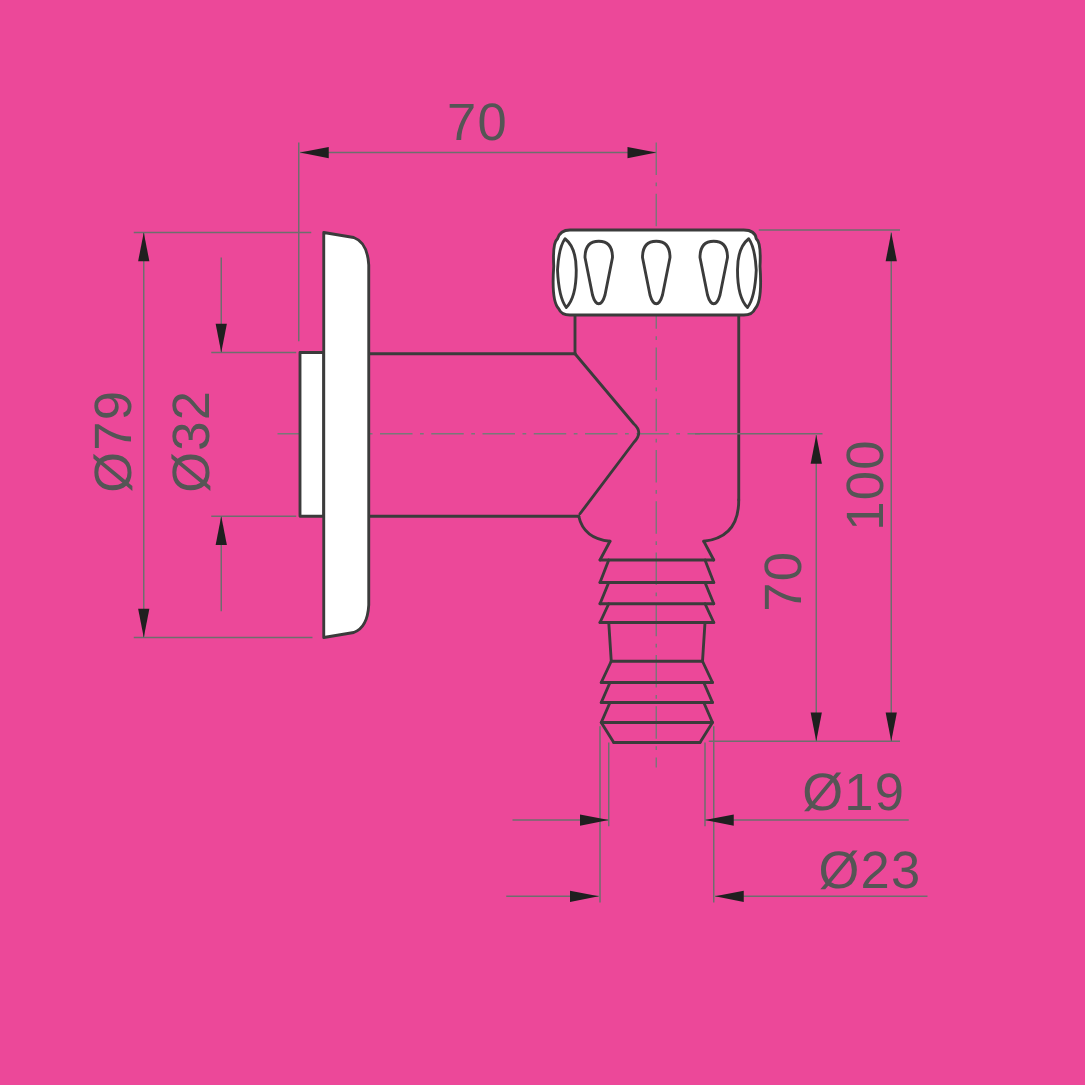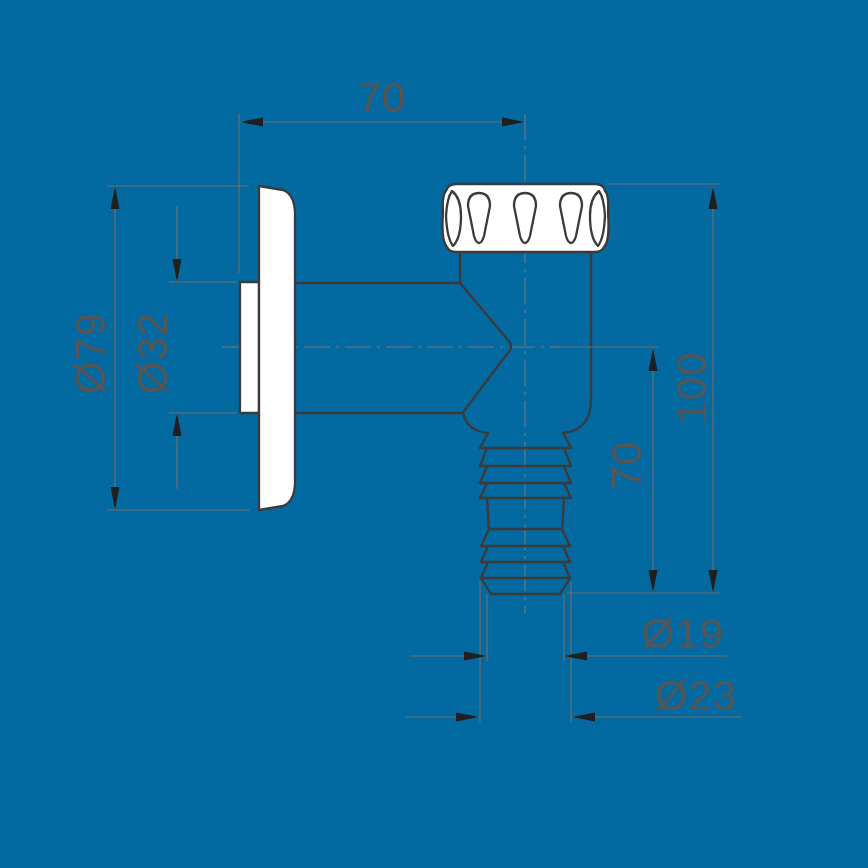--- a/index.html
+++ b/index.html
@@ -4,21 +4,21 @@
 <style>
   html, body {
     margin: 0;
     padding: 0;
     background: #ffffff;
   }
   .canvas {
     position: relative;
     width: 868px;
     height: 868px;
-    background: #0369a1;
+    background: #ec4899;
     font-family: "Liberation Sans", sans-serif;
   }
   svg { display: block; }
   
   .obj {
     fill: none;
     stroke: #3b3b3b;
     stroke-width: 2.3;
     stroke-linejoin: round;
     stroke-linecap: round;

